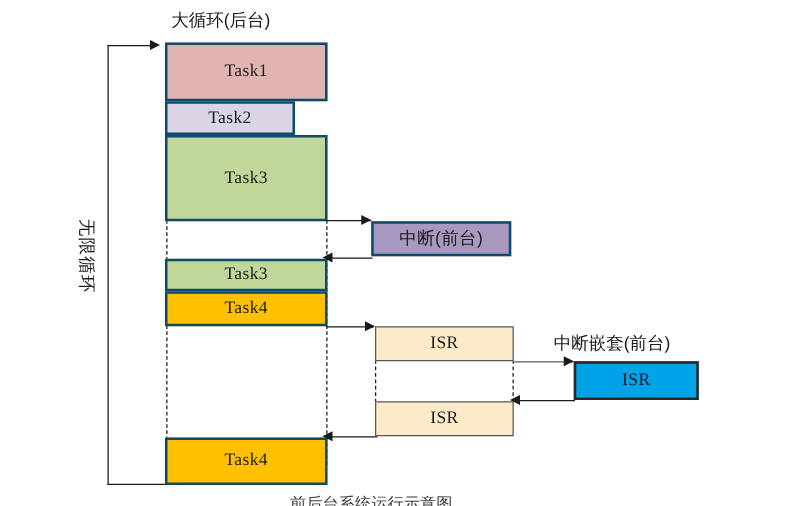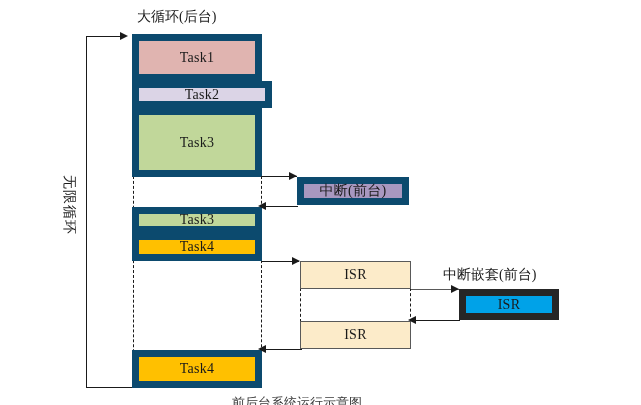--- a/index.html
+++ b/index.html
@@ -13,40 +13,40 @@
     height: 405px;
     background: #ffffff;
     font-family: "Liberation Serif", "DejaVu Serif", serif;
     overflow: hidden;
   }
 
   
   .box {
     position: absolute;
     box-sizing: border-box;
-    border: 7px solid #0c4a6e;
+    border: 2px solid #0c4a6e;
     display: flex;
     align-items: center;
     justify-content: center;
     color: #1a1a1a;
     font-size: 14px;
     letter-spacing: 0.3px;
     white-space: nowrap;
   }
   .isr-box {
     border: 1px solid #595959;
   }
   .label {
     position: absolute;
     color: #1a1a1a;
     white-space: nowrap;
     font-size: 14.5px;
   }
   .label-cn {
-    font-family: Liberation Serif, serif;
+    font-family: Liberation Sans, sans-serif;
     font-size: 14px;
   }
   .line {
     position: absolute;
     background: #1a1a1a;
   }
   .hline { height: 1px; }
   .vline { width: 1px; }
   .dash-v {
     position: absolute;
@@ -109,21 +109,21 @@
 
   <div class="line hline" style="left:86px; top:387px; width:46px;"></div>
 
   <div class="dash-v" style="left:133px; top:176px; height:196px;"></div>
   <div class="dash-v" style="left:261px; top:176px; height:196px;"></div>
 
   <div class="box" style="left:132px; top:34px; width:130px; height:47px; background:#E0B4B0;">
     <span>Task1</span>
   </div>
 
-  <div class="box" style="left:132px; top:81px; width:140px; height:27px; background:#DBD4E6;">
+  <div class="box" style="left:132px; top:81px; width:104px; height:27px; background:#DBD4E6;">
     <span>Task2</span>
   </div>
 
   <div class="box" style="left:132px; top:108px; width:130px; height:69px; background:#C1D79A;">
     <span>Task3</span>
   </div>
 
   <div class="box" style="left:132px; top:207px; width:130px; height:26px; background:#C1D79A;">
     <span>Task3</span>
   </div>

